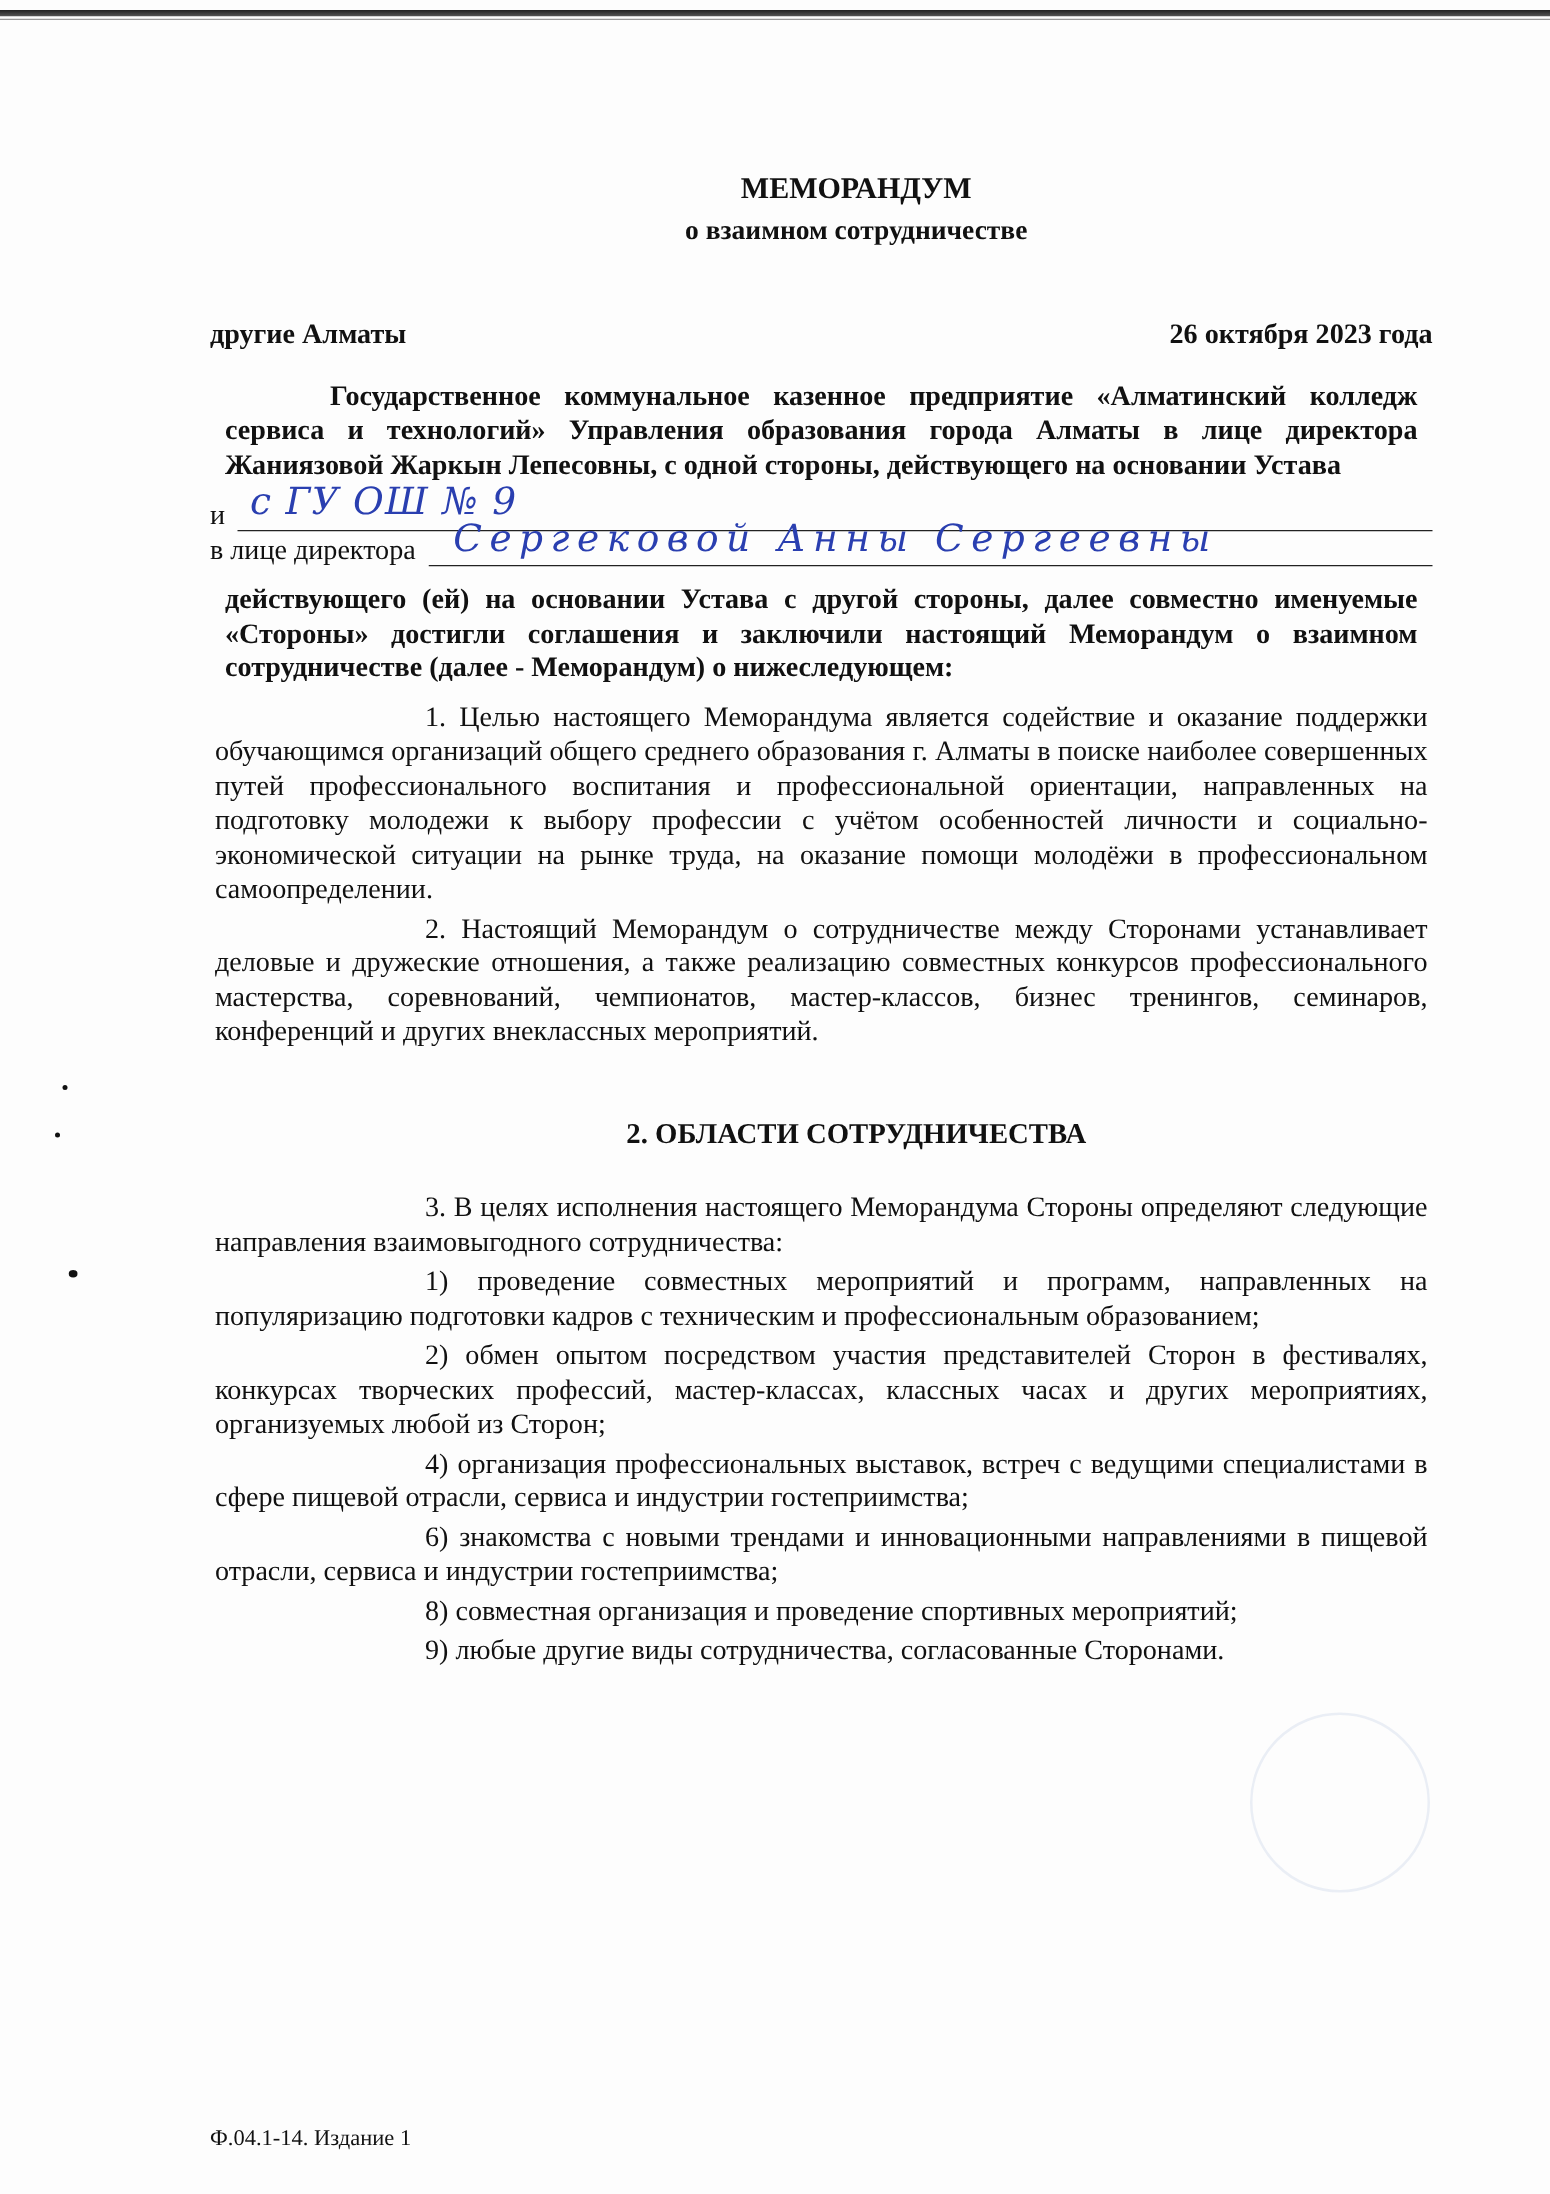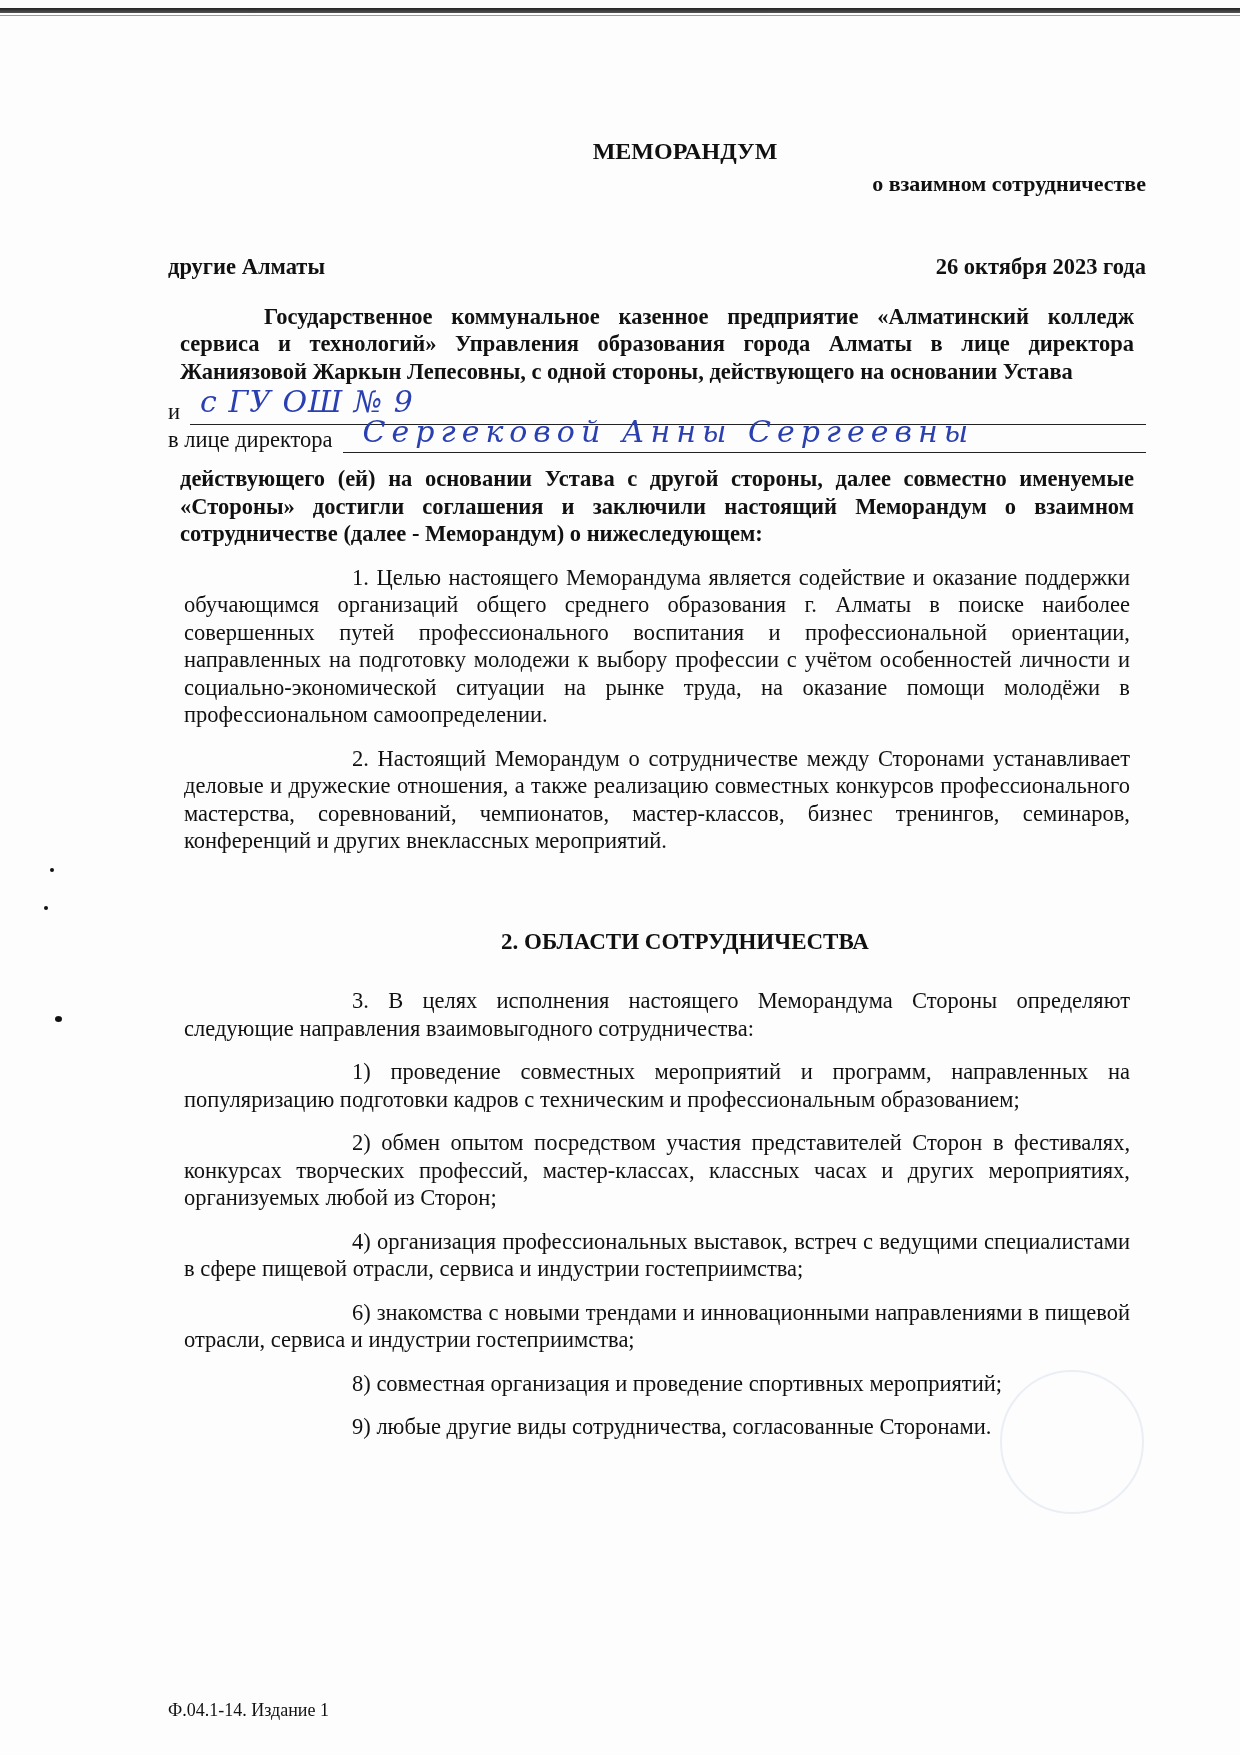--- a/index.html
+++ b/index.html
@@ -15,37 +15,37 @@
     background: linear-gradient(#222, #555);
   }
   .top-edge-thin {
     position: absolute; left: 0; top: 15px; width: 1240px; height: 1px; background: #999;
   }
   .page {
     position: absolute; left: 168px; top: 138px; width: 978px;
     font-size: 22.5px; line-height: 27.5px;
   }
   .title { text-align: center; font-weight: bold; font-size: 24px; margin-left: 56px; }
-  .subtitle { text-align: right; font-weight: bold; font-size: 22px; margin-top: 4px; margin-left: 56px; }
+  .subtitle { text-align: center; font-weight: bold; font-size: 22px; margin-top: 4px; margin-left: 56px; }
   .place-row {
     display: flex; justify-content: space-between; font-weight: bold;
     margin-top: 56px; font-size: 22.5px;
   }
   .para { text-align: justify; text-indent: 84px; margin: 12px; font-weight: bold; }
   .intro { margin-top: 22px; }
   .sign-line { display: flex; align-items: flex-end; position: relative; height: 28px; }
   .sign-line .fill { flex: 1; border-bottom: 1.5px solid #222; margin-left: 10px; height: 20px; position: relative; }
   .hand {
     position: absolute; font-family: "DejaVu Serif", serif; font-style: italic;
     color: #2a3fb0; font-size: 30px; white-space: nowrap; letter-spacing: 1px;
   }
   .section-heading { text-align: center; font-weight: bold; font-size: 23px; margin-left: 56px; }
   .h1 { margin-top: 56px; margin-bottom: 6px; }
-  .h2 { margin-top: 73px; margin-bottom: 32px; }
-  .list-item { text-align: justify; margin: 16px; text-indent: 84px; }
+  .h2 { margin-top: 54px; margin-bottom: 32px; }
+  .list-item { text-align: justify; margin: 4px; text-indent: 84px; }
   .list-item .num { display: inline-block; min-width: 30px; }
   .footer { position: absolute; left: 168px; top: 1700px; font-size: 18px; }
   .dot { position: absolute; background: #111; border-radius: 50%; }
   .stamp {
     position: absolute; left: 1000px; top: 1370px; width: 140px; height: 140px;
     border: 2px solid rgba(150,170,210,0.18); border-radius: 50%;
   }
 </style>
 </head>
 <body>

